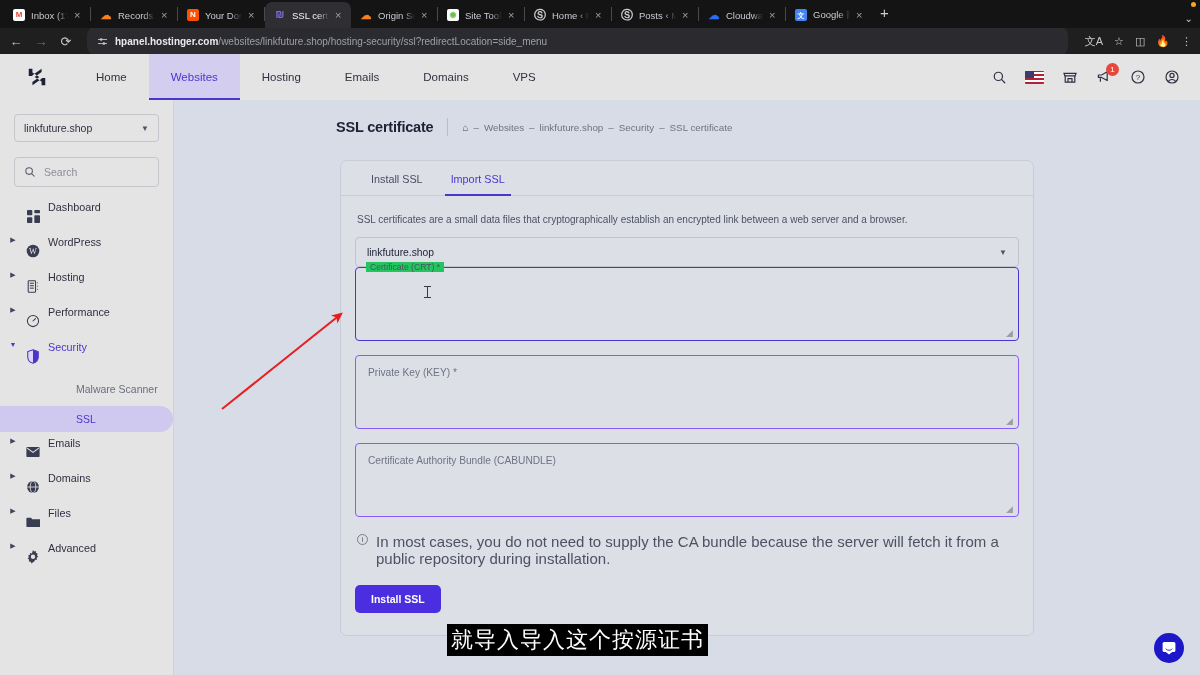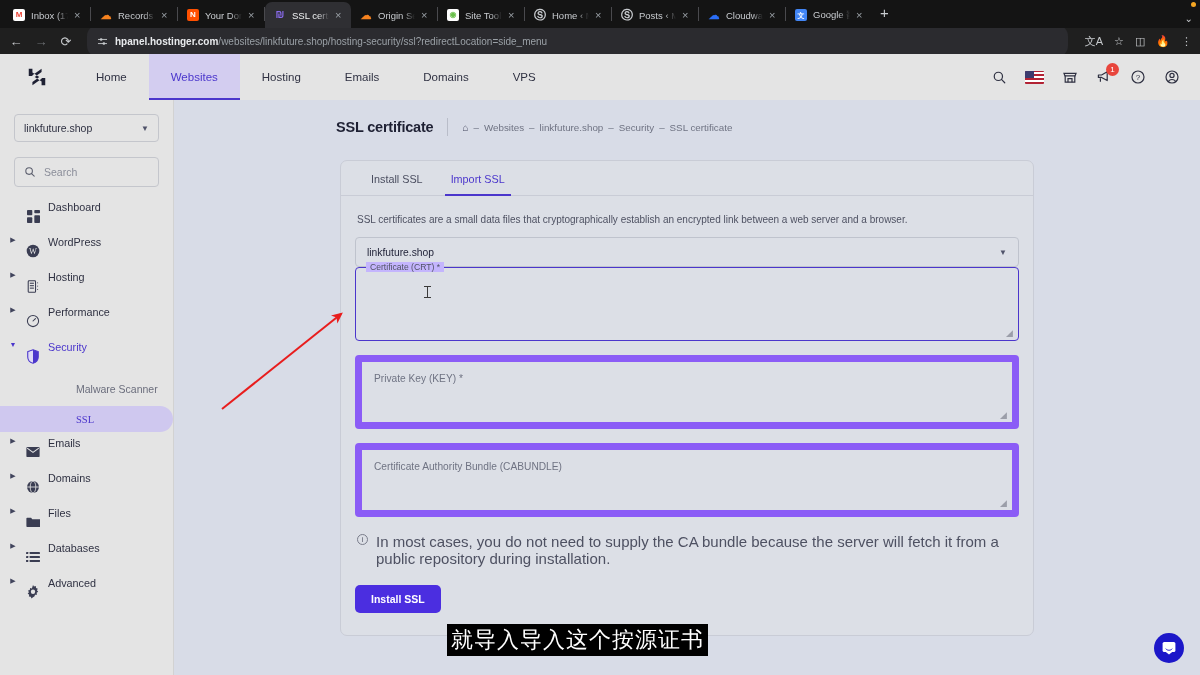--- a/index.html
+++ b/index.html
@@ -110,21 +110,21 @@
   }
   .side-item .arrow { width: 10px; flex: 0 0 10px; font-size: 7px; color: #41445c; text-align: center; }
   .side-item .arrow.none { visibility: hidden; }
   .side-item .sicon { width: 16px; flex: 0 0 16px; display: flex; align-items: center; justify-content: center; color: #3a3d52; }
   .side-item.expanded { color: #4b36cc; }
   .side-item.expanded .sicon, .side-item.expanded .arrow { color: #4b36cc; }
   .side-sub {
     height: 26px; display: flex; align-items: center; margin: 4px -14px 4px -14px;
     padding-left: 76px; font-size: 10.5px; color: #6b6e7d; border-radius: 0 16px 16px 0;
   }
-  .side-sub.active { background: #cfc8ef; color: #4b36cc; font-family: Liberation Serif, serif; }
+  .side-sub.active { background: #cfc8ef; color: #4b36cc; }
 
   
   .main { flex: 1 1 auto; background: #d8dce7; position: relative; overflow: hidden; }
   .page-head { display: flex; align-items: center; gap: 14px; padding: 18px 0 0 162px; }
   .page-title { font-size: 14.5px; font-weight: bold; color: #1e2033; letter-spacing: -0.2px; }
   .crumb-div { width: 1px; height: 18px; background: #b9bdc9; }
   .crumbs { display: flex; align-items: center; gap: 5px; font-size: 9.8px; color: #6f7383; }
   .crumbs .home { color: #41445c; font-size: 10px; }
 
   .card {
@@ -143,34 +143,34 @@
   .intro { font-size: 10px; color: #4e5162; padding: 0 2px 12px 2px; }
   .dom-select {
     height: 30px; border: 1px solid #bfc3cd; border-radius: 4px;
     display: flex; align-items: center; padding: 0 11px; font-size: 10.3px; color: #23253a;
   }
   .dom-select .caret { margin-left: auto; font-size: 8px; color: #50536a; }
   .fill-label { font-size: 10px; color: #4e5162; padding: 14px 2px 8px 2px; }
 
   .field { position: relative; margin-bottom: 14px; }
   .ta {
-    height: 74px; border: 7px solid #8b5cf6; border-radius: 4px; position: relative;
+    height: 74px; border: 1px solid #8b5cf6; border-radius: 4px; position: relative;
   }
   .ta .ta-label {
     position: absolute; left: 12px; top: 11px; font-size: 10.2px; color: #6f7383;
   }
   .ta .grip {
     position: absolute; right: 3px; bottom: 2px; width: 9px; height: 9px;
     color: #9b9ea9; font-size: 9px; line-height: 9px;
   }
   .ta.focused {
     border: 1.6px solid #4b36cc; height: 74px;
   }
   .ta.focused .ta-label {
-    top: -6px; left: 10px; background: #c4b5fd; padding: 0 4px;
+    top: -6px; left: 10px; background: #22c55e; padding: 0 4px;
     font-size: 8.6px; color: #4f5263;
   }
   .caret-ibeam {
     position: absolute; left: 71px; top: 18px; width: 1px; height: 12px; background: #3a3a3a;
   }
   .caret-ibeam::before, .caret-ibeam::after {
     content: ""; position: absolute; left: -3px; width: 7px; height: 1px; background: #3a3a3a;
   }
   .caret-ibeam::before { top: 0; }
   .caret-ibeam::after { bottom: 0; }
@@ -467,34 +467,20 @@
         <div class="side-item">
           <span class="arrow">▶</span>
           <span class="sicon">
             <svg width="14" height="12" viewBox="0 0 18 14">
                 <path d="M0.5 2.5a1 1 0 011-1h5l1.6 2h9.4a1 1 0 011 1v8a1 1 0 01-1 1H1.5a1 1 0 01-1-1z" fill="#3a3d52"></path>
               </svg>
           </span>
           <span>Files</span>
         </div>
 
-        <div class="side-item">
-          <span class="arrow">▶</span>
-          <span class="sicon">
-            <svg width="14" height="12" viewBox="0 0 18 14" fill="#3a3d52">
-                <rect x="0" y="0.5" width="3" height="2.6" rx="0.6"></rect>
-                <rect x="4.6" y="0.5" width="13.4" height="2.6" rx="0.6"></rect>
-                <rect x="0" y="5.6" width="3" height="2.6" rx="0.6"></rect>
-                <rect x="4.6" y="5.6" width="13.4" height="2.6" rx="0.6"></rect>
-                <rect x="0" y="10.7" width="3" height="2.6" rx="0.6"></rect>
-                <rect x="4.6" y="10.7" width="13.4" height="2.6" rx="0.6"></rect>
-              </svg>
-          </span>
-          <span>Databases</span>
-        </div>
 
         <div class="side-item">
           <span class="arrow">▶</span>
           <span class="sicon">
             <svg width="14" height="14" viewBox="0 0 20 20" fill="#3a3d52">
                 <path d="M10 0l1.4 2.3 2.6-.7.3 2.7 2.6.9-1.3 2.4 1.8 2-2.2 1.6.5 2.7-2.7.2-1.1 2.5L10 17.6l-2.1 1.7-1.1-2.5-2.7-.2.5-2.7L2.4 12.3l1.8-2L2.9 7.9l2.6-.9.3-2.7 2.6.7z"></path>
                 <circle cx="10" cy="9.6" r="3.1" fill="#e4e4e4"></circle>
               </svg>
           </span>
           <span>Advanced</span>

